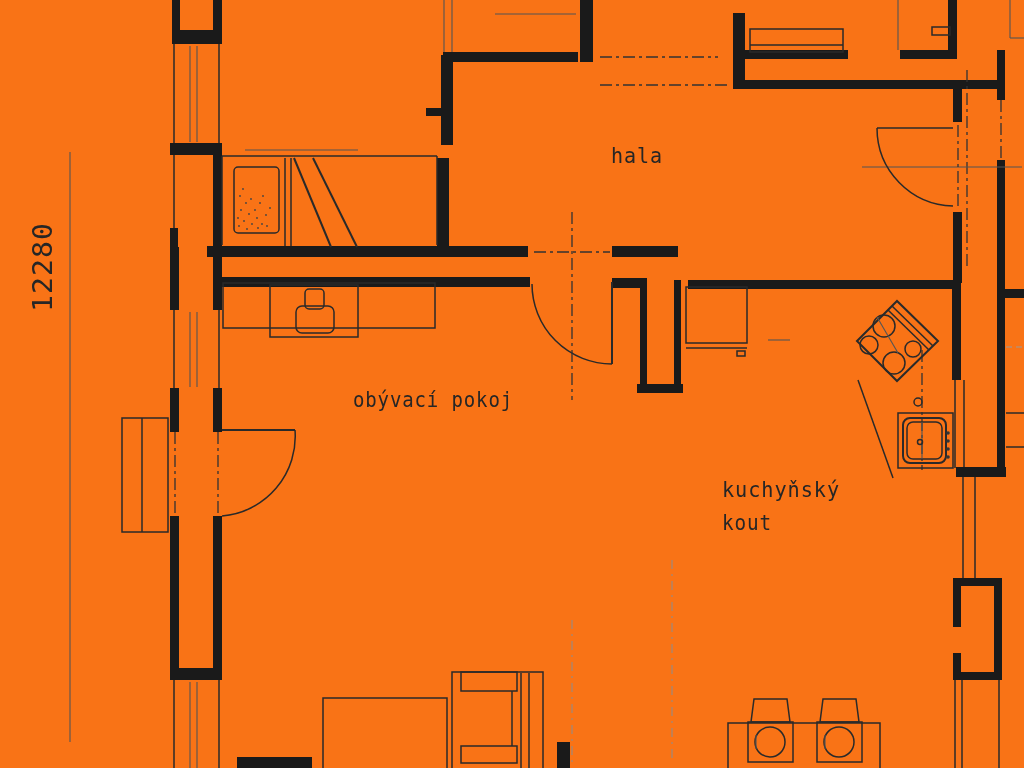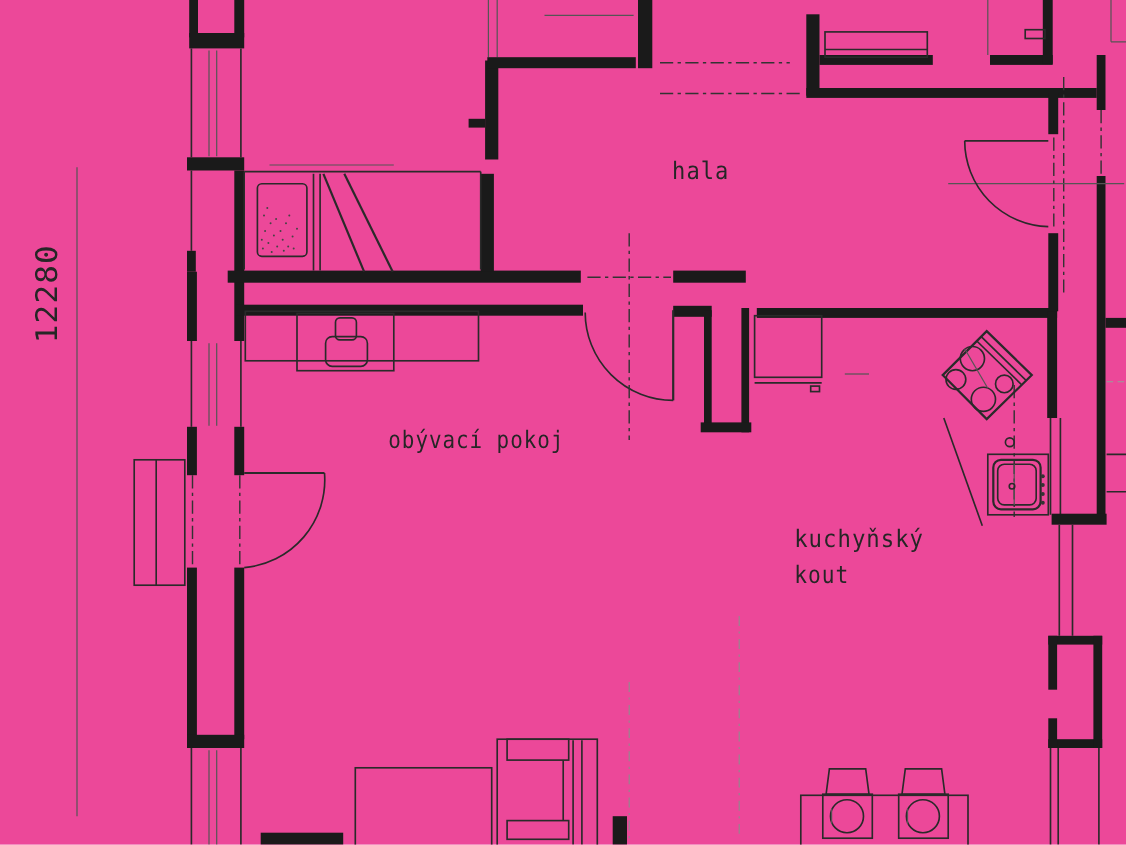--- a/index.html
+++ b/index.html
@@ -1,16 +1,16 @@
 <!DOCTYPE html>
 <html><head>
 <meta charset="utf-8">
 <style>
   html,body{margin:0;padding:0;background:#fff;}
-  #plan{position:relative;width:1024px;height:768px;background:#ec4899;overflow:hidden;
+  #plan{position:relative;width:1024px;height:768px;background:#f97316;overflow:hidden;
         font-family:"DejaVu Sans Mono", monospace;}
   svg{position:absolute;left:0;top:0;overflow:hidden;}
   .wall{fill:#1a1a1a;stroke:none;}
   .thin{stroke:#2a2a2a;stroke-width:1.5;fill:none;}
   .thin2{stroke:#2a2a2a;stroke-width:2;fill:none;}
   .hair{stroke:#555;stroke-width:1.1;fill:none;}
   .faint{stroke:#9a9a9a;stroke-width:1;fill:none;}
   .cline{stroke:#333;stroke-width:1.3;fill:none;stroke-dasharray:12 4 3 4;}
   .cline-light{stroke:#8d8d8d;stroke-width:1;fill:none;stroke-dasharray:9 5 2 5;}
   text{fill:#262626;letter-spacing:1px;}

